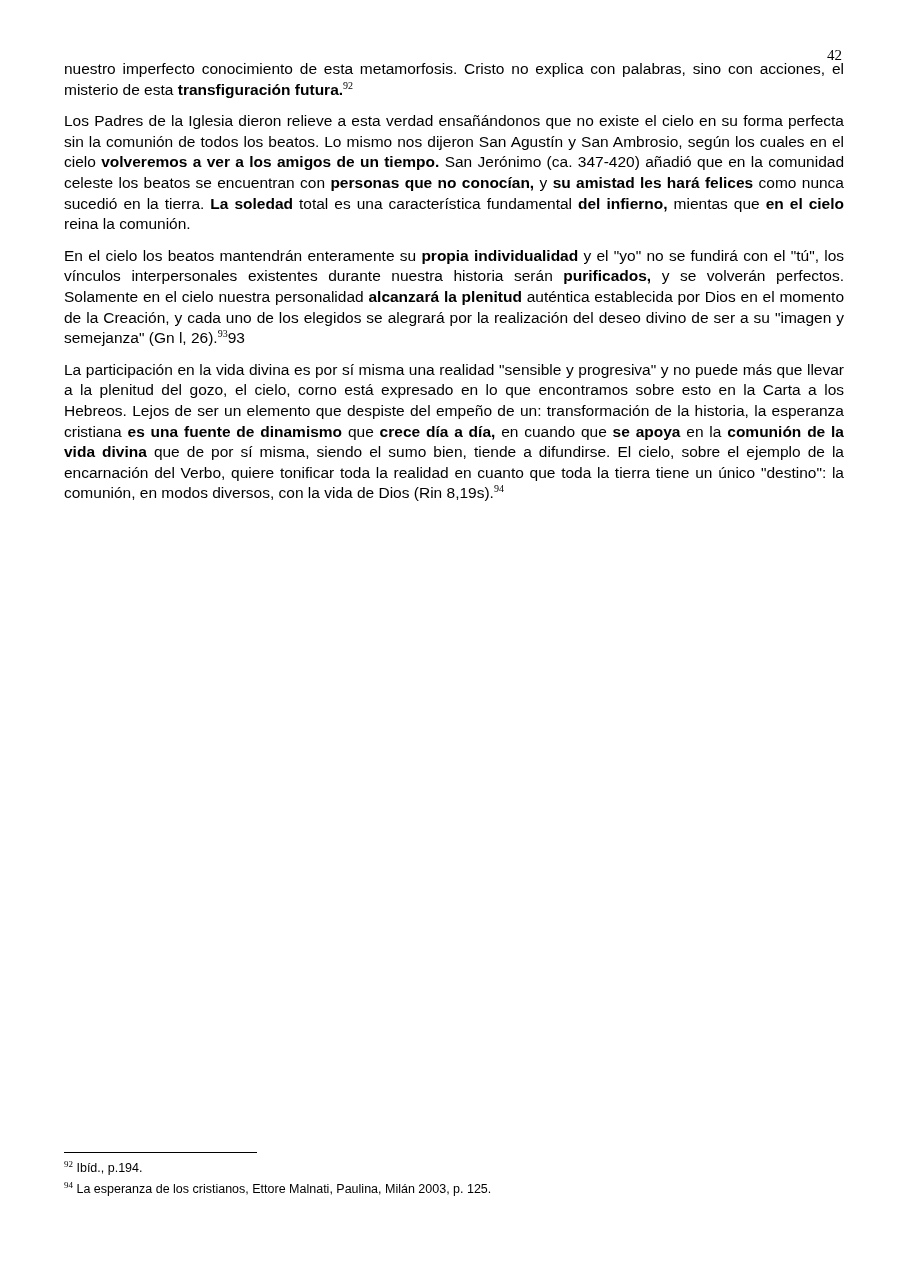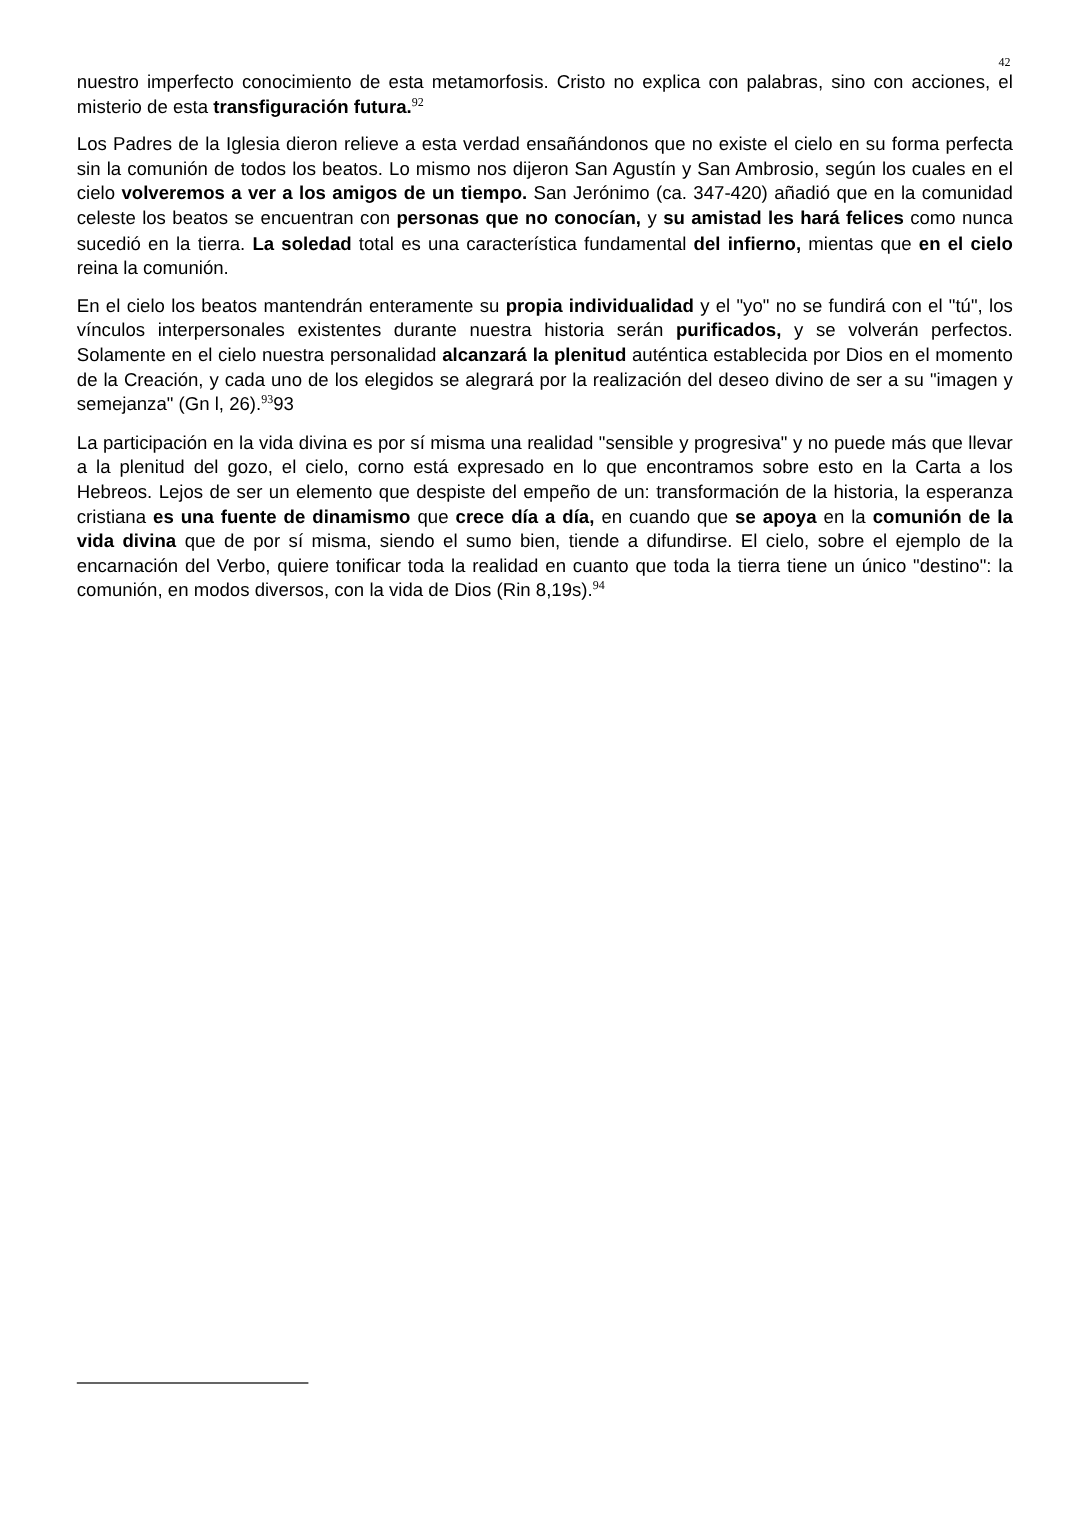--- a/index.html
+++ b/index.html
@@ -14,21 +14,21 @@
     background: #ffffff;
     color: #000000;
     font-family: "Liberation Sans", sans-serif;
     overflow: hidden;
   }
   .page-number {
     position: absolute;
     top: 47px;
     right: 63px;
     font-family: "Liberation Serif", serif;
-    font-size: 10px;
+    font-size: 15px;
     color: #000000;
   }
   .content {
     position: absolute;
     left: 64px;
     top: 59px;
     width: 780px;
   }
   .para {
     margin: 0 0 11px 0;
@@ -80,15 +80,17 @@
   <div class="content">
       <p class="para"><span>nuestro imperfecto conocimiento de esta metamorfosis. Cristo no explica con palabras, sino con acciones, el misterio de esta </span><span class="b">transfiguración futura.</span><span class="sup">92</span></p>
       <p class="para"><span>Los Padres de la Iglesia dieron relieve a esta verdad ensañándonos que no existe el cielo en su forma perfecta sin la comunión de todos los beatos. Lo mismo nos dijeron San Agustín y San Ambrosio, según los cuales en el cielo </span><span class="b">volveremos a ver a los amigos de un tiempo.</span><span> San Jerónimo (ca. 347-420) añadió que en la comunidad celeste los beatos se encuentran con </span><span class="b">personas que no conocían,</span><span> y </span><span class="b">su amistad les hará felices</span><span> como nunca sucedió en la tierra. </span><span class="b">La soledad</span><span> total es una característica fundamental </span><span class="b">del infierno,</span><span> mientas que </span><span class="b">en el cielo</span><span> reina la comunión.</span></p>
       <p class="para"><span>En el cielo los beatos mantendrán enteramente su </span><span class="b">propia individualidad</span><span> y el "yo" no se fundirá con el "tú", los vínculos interpersonales existentes durante nuestra historia serán </span><span class="b">purificados,</span><span> y se volverán perfectos. Solamente en el cielo nuestra personalidad </span><span class="b">alcanzará la plenitud</span><span> auténtica establecida por Dios en el momento de la Creación, y cada uno de los elegidos se alegrará por la realización del deseo divino de ser a su "imagen y semejanza" (Gn l, 26).</span><span class="sup">93</span><span>93</span></p>
       <p class="para"><span>La participación en la vida divina es por sí misma una realidad "sensible y progresiva" y no puede más que llevar a la plenitud del gozo, el cielo, corno está expresado en lo que encontramos sobre esto en la Carta a los Hebreos. Lejos de ser un elemento que despiste del empeño de un: transformación de la historia, la esperanza cristiana </span><span class="b">es una fuente de dinamismo</span><span> que </span><span class="b">crece día a día,</span><span> en cuando que </span><span class="b">se apoya</span><span> en la </span><span class="b">comunión de la vida divina</span><span> que de por sí misma, siendo el sumo bien, tiende a difundirse. El cielo, sobre el ejemplo de la encarnación del Verbo, quiere tonificar toda la realidad en cuanto que toda la tierra tiene un único "destino": la comunión, en modos diversos, con la vida de Dios (Rin 8,19s).</span><span class="sup">94</span></p>
     </div>
 
   <div class="footnotes">
     <div class="fn-rule"></div>
     <div>
+        <div class="footnote"><span class="fn-marker">92</span><span> Ibíd., p.194.</span></div>
+        <div class="footnote"><span class="fn-marker">94</span><span> La esperanza de los cristianos, Ettore Malnati, Paulina, Milán 2003, p. 125.</span></div>
       </div>
   </div>
 </div>
 
 </body></html>

